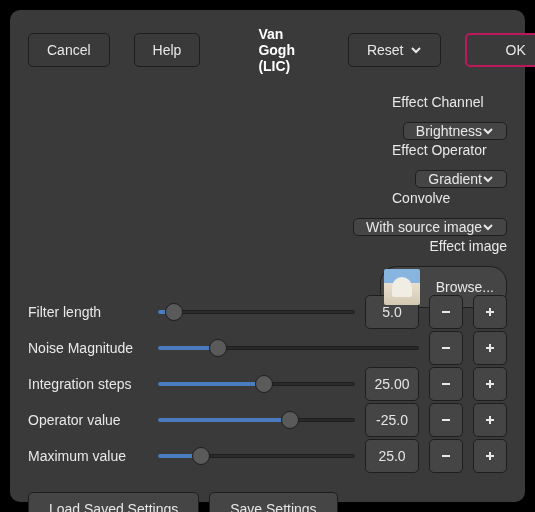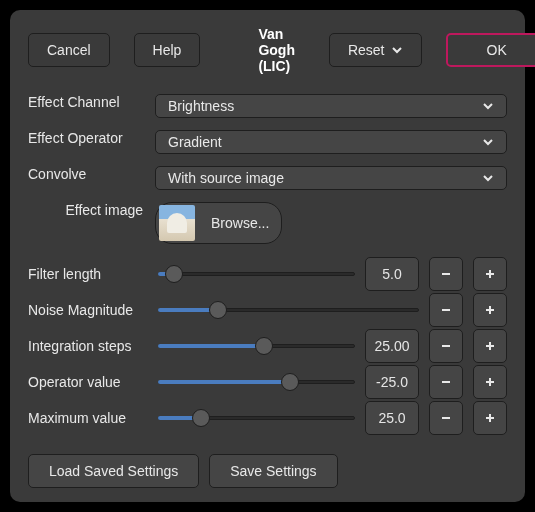--- a/index.html
+++ b/index.html
@@ -40,28 +40,29 @@
   font-size: 14px;
   display: inline-flex;
   align-items: center;
   justify-content: center;
 }
 .title {
   color: #ffffff;
   padding: 0 10px;
   font-weight: bold;
 }
-.reset-btn { display: inline-flex; align-items: center; gap: 6px; }
+.reset-btn { display: inline-flex; align-items: center; gap: 6px; margin-left: 19px; }
 .ok-btn { border: 2px solid #be185d; padding: 0 39px; }
 .spacer { flex: 1; }
 .row {
   display: flex;
-  align-items: flex-start;
+  align-items: flex-end;
   gap: 12px;
   height: 36px;
+  flex-direction: column;
 }
 .label { width: 115px; color: #e8e8e8; }
 .label-right { width: 115px; text-align: right; }
 .select {
   flex: 1;
   background: #454545;
   border: 1px solid #1e1e1e;
   border-radius: 5px;
   height: 24px;
   display: flex;

